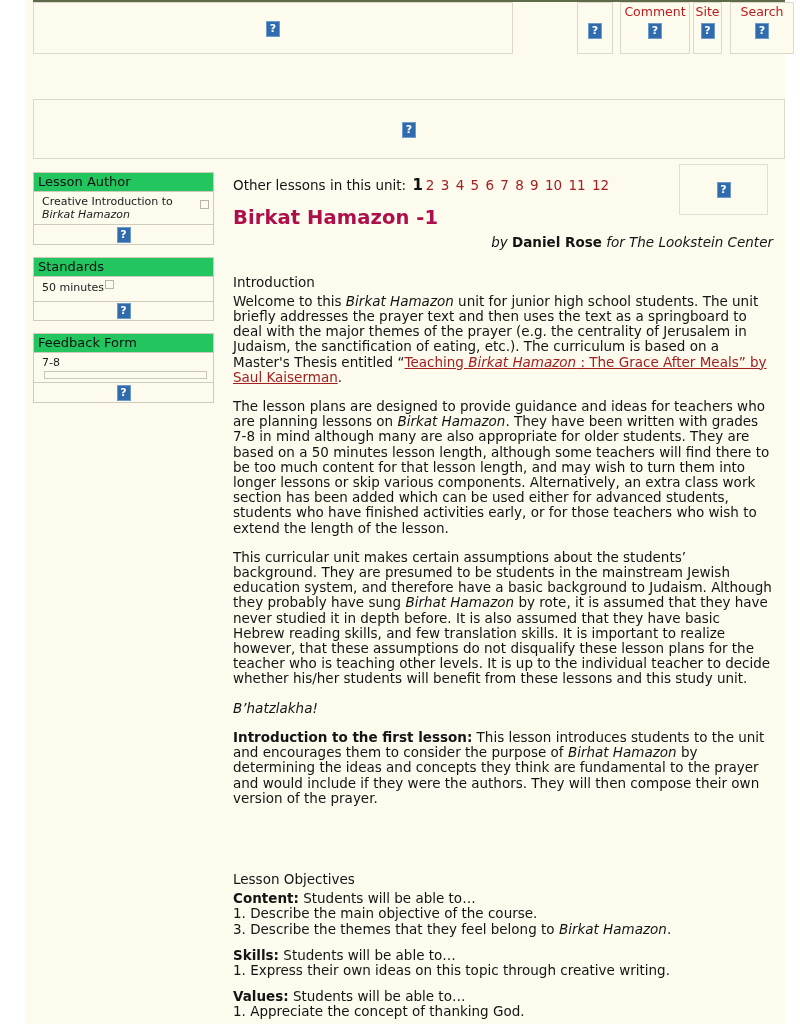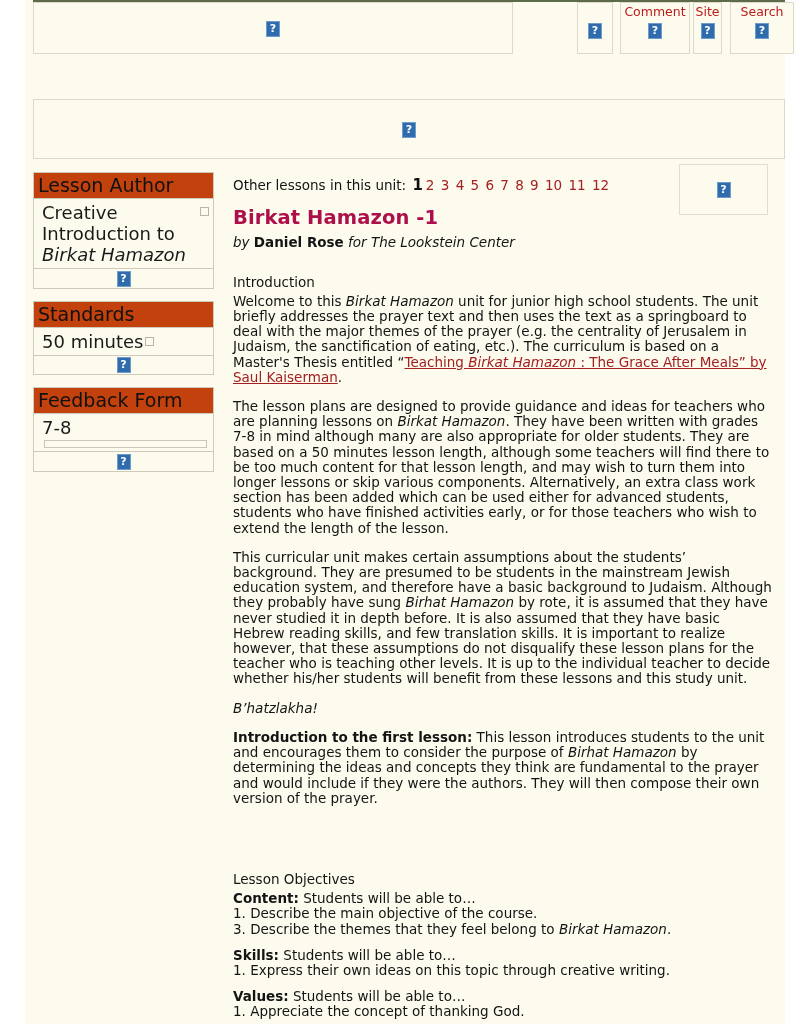--- a/index.html
+++ b/index.html
@@ -129,27 +129,27 @@
   }
   .sbox {
     border: 1px solid #cfcbba;
     background: #fdfbee;
     box-sizing: border-box;
     margin-bottom: 12px;
   }
   .sbox-title {
     border-bottom: 1px solid #cfcbba;
     padding: 1px 4px 2px 4px;
-    font-size: 19px;
+    font-size: 13px;
     color: #111;
-    background: #c2410c;
+    background: #22c55e;
   }
   .sbox-body {
     padding: 3px 6px 3px 8px;
-    font-size: 18px;
+    font-size: 11px;
     position: relative;
     border-bottom: 1px solid #cfcbba;
     min-height: 18px;
   }
   .sbox-body .it { font-style: italic; }
   .sbox-foot {
     text-align: center;
     padding: 1px 0 1px 0;
     background: #fdfbee;
   }
@@ -220,20 +220,21 @@
     color: #ad0f4a;
     font-size: 19.5px;
     font-weight: bold;
     margin: 17px 0 10px 0;
     letter-spacing: 0.1px;
   }
   .byline {
     font-style: italic;
     font-size: 13.5px;
     margin-bottom: 24px;
+    text-align: right;
   }
   .byline b { font-style: normal; font-weight: bold; }
 
   p.body { margin: 0 0 14px 0; }
   p.tight { margin: 0 0 4px 0; }
   .it { font-style: italic; }
   .thesis { color: #a32020; }
   .thesis .it { font-style: italic; }
 
   .objlines { margin: 0 0 0 0; }

